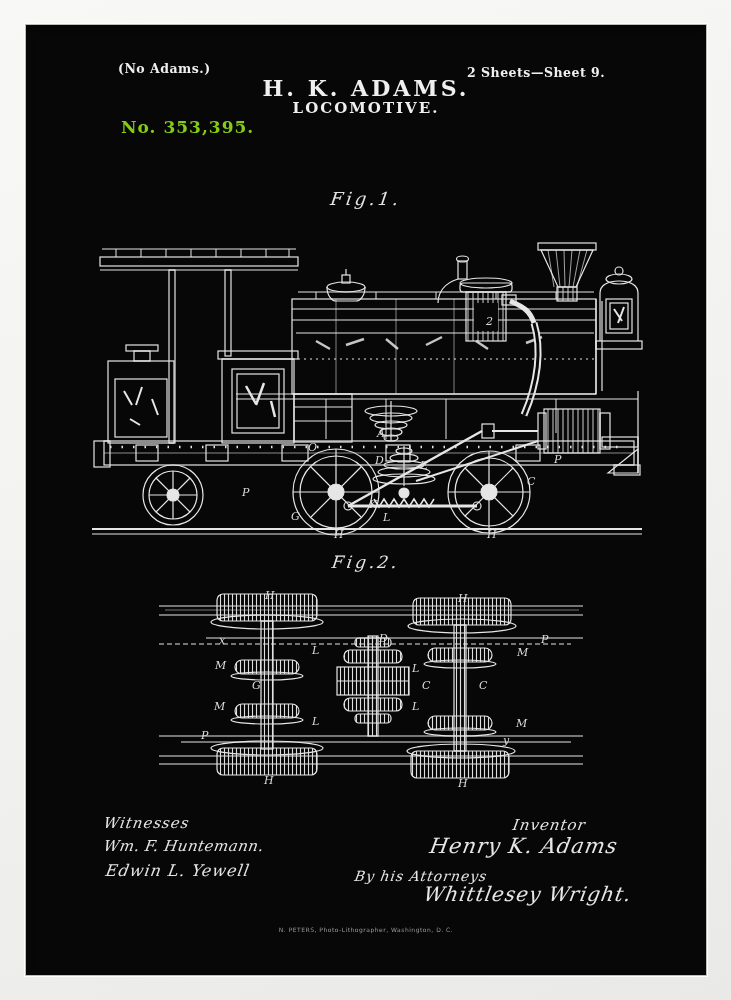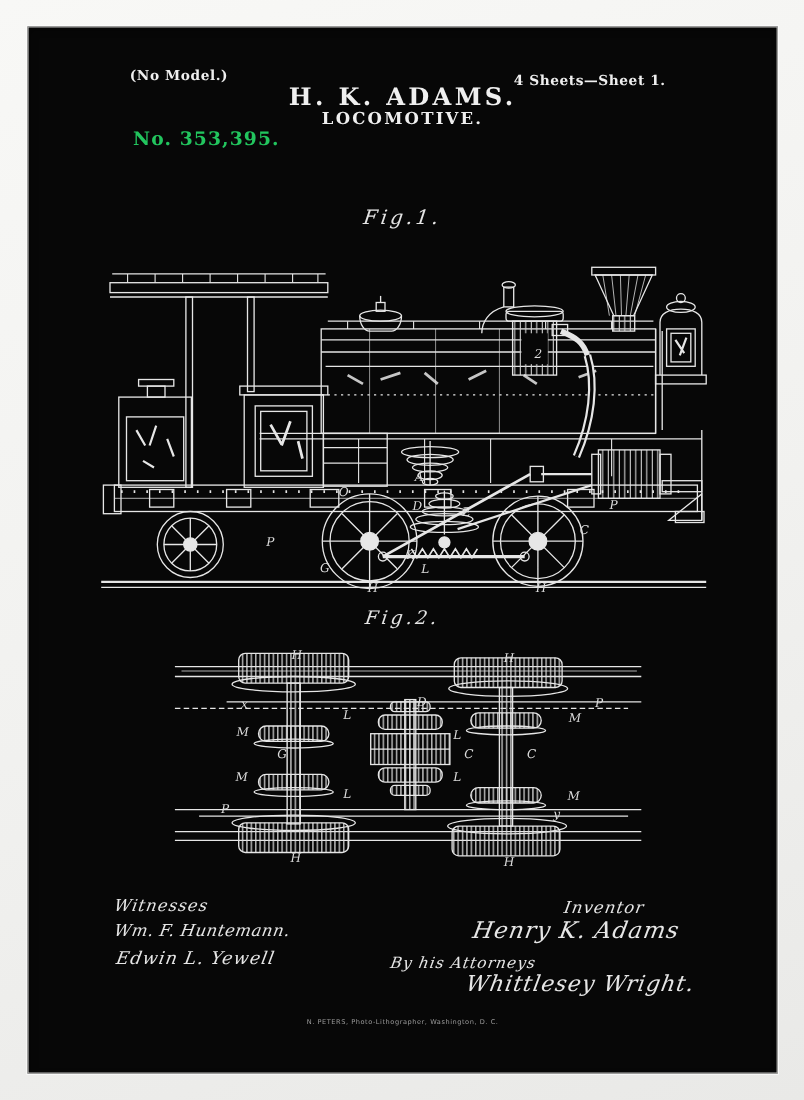--- a/index.html
+++ b/index.html
@@ -22,21 +22,21 @@
     box-shadow:0 0 0 1px #fdfdfc, 2px 3px 7px rgba(0,0,0,.28) inset;
     color:var(--ink);
   }
   .abs{position:absolute;white-space:nowrap;}
   .ctr{left:0;width:100%;text-align:center;}
   .serifhead{font-weight:bold;color:#efefef;}
   .no-model{left:92px;top:36px;font-size:12.5px;letter-spacing:.5px;}
   .sheets{left:441px;top:40px;font-size:12.5px;letter-spacing:.5px;}
   .name{top:50px;font-size:22px;letter-spacing:3px;}
   .invtitle{top:74px;font-size:15px;letter-spacing:2px;}
-  .patnum{left:95px;top:92px;font-size:17px;letter-spacing:1px;font-weight:bold;color:#22c55e;}
+  .patnum{left:95px;top:92px;font-size:17px;letter-spacing:1px;font-weight:bold;color:#84cc16;}
   .patdate{left:358px;top:92px;font-size:17px;letter-spacing:1px;font-weight:bold;color:#efefef;}
   .figcap{font-style:italic;font-size:18px;letter-spacing:3px;color:#e4e4e4;transform:skewX(-8deg);}
   .figcap1{top:163px;}
   .figcap2{top:527px;font-size:17px;}
   .script{font-style:italic;color:#e6e6e6;transform:skewX(-10deg);}
   .witness-head{left:78px;top:789px;font-size:15px;letter-spacing:1px;}
   .witness-sig1{left:78px;top:812px;font-size:15px;letter-spacing:.5px;}
   .witness-sig2{left:80px;top:836px;font-size:16px;letter-spacing:1px;}
   .inventor-head{left:487px;top:791px;font-size:15px;letter-spacing:1px;}
   .inventor-sig{left:404px;top:809px;font-size:21px;letter-spacing:1px;}
@@ -47,22 +47,22 @@
   .fig1svg{left:60px;top:216px;}
   .fig2svg{left:125px;top:561px;}
   .fig-labels text{font:italic 11px "DejaVu Serif", serif;fill:#dcdcdc;}
 </style>
 </head>
 <body>
 
 <div class="frame">
   <div class="poster">
 
-    <div class="abs serifhead no-model">(No Model.)</div>
-    <div class="abs serifhead sheets">4 Sheets—Sheet 1.</div>
+    <div class="abs serifhead no-model">(No Adams.)</div>
+    <div class="abs serifhead sheets">2 Sheets—Sheet 9.</div>
     <div class="abs ctr serifhead name">H. K. ADAMS.</div>
     <div class="abs ctr serifhead invtitle">LOCOMOTIVE.</div>
     <div class="abs patnum">No. 353,395.</div>
 
     <div class="abs ctr figcap figcap1">Fig.1.</div>
 
     <svg class="fig1svg" width="560" height="300" viewBox="0 0 560 300">
       <defs>
         <pattern id="vh" width="5" height="8" patternUnits="userSpaceOnUse">
           <path d="M2 0V8" stroke="#cfcfcf" stroke-width="1"></path>

